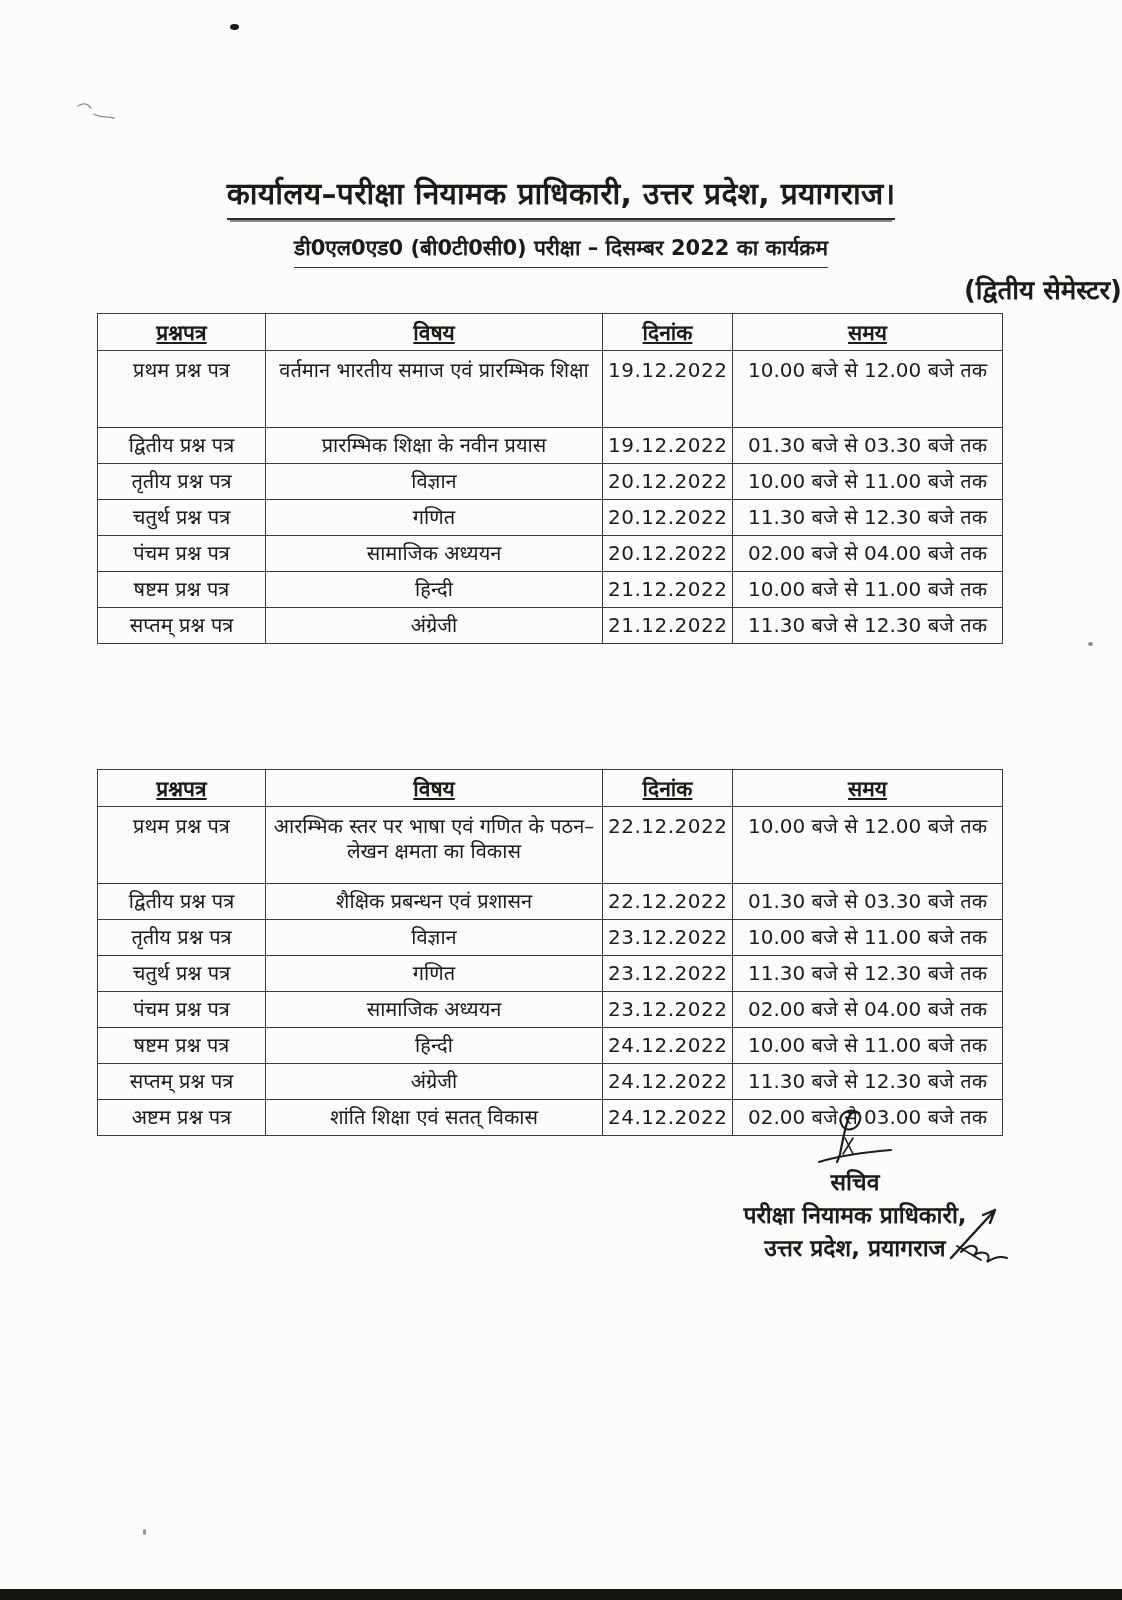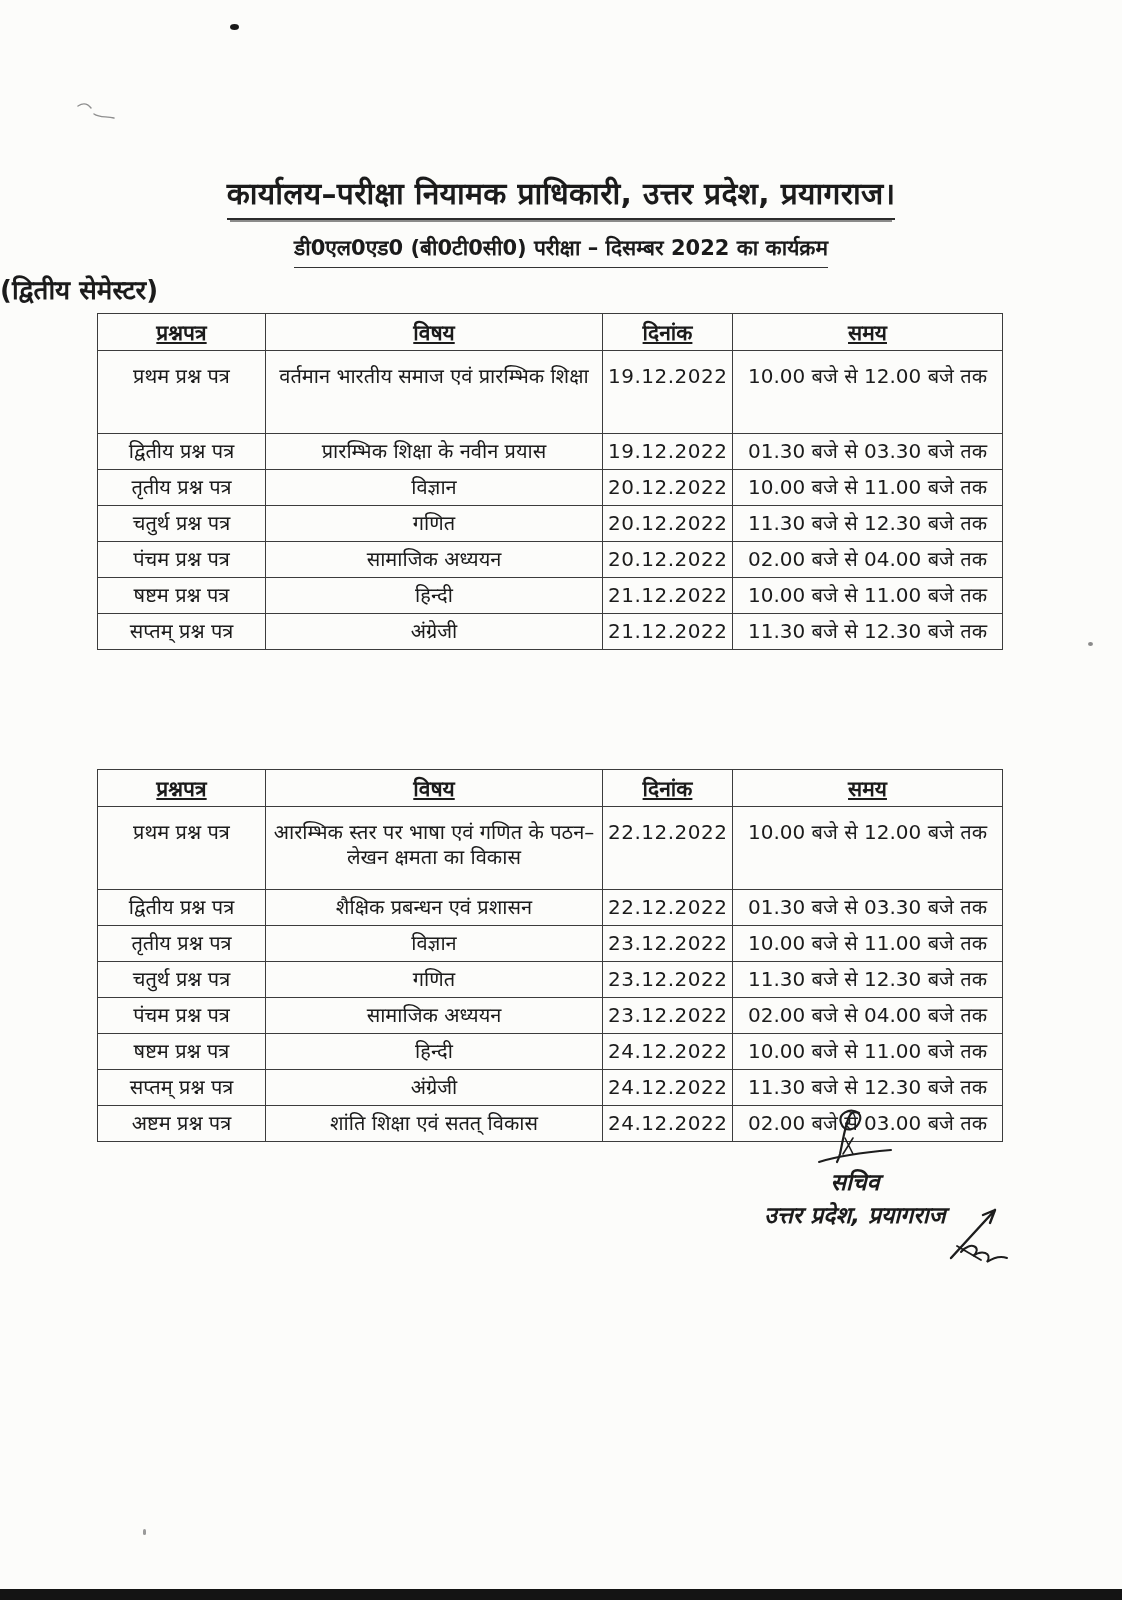--- a/index.html
+++ b/index.html
@@ -46,21 +46,21 @@
   .doc-subtitle .u {
     display: inline-block;
     padding-bottom: 6px;
     border-bottom: 1.8px solid #333;
   }
 
   .sem-heading {
     position: absolute;
     left: 0;
     right: 0;
-    text-align: left;
+    text-align: right;
     font-size: 26px;
     font-weight: 600;
   }
   #sem1-heading { top: 271px; }
   #sem2-heading { top: 722px; }
 
   
   table.sched {
     position: absolute;
     left: 97px;
@@ -86,21 +86,21 @@
     text-decoration: underline;
   }
   table.sched td {
     font-size: 20px;
     height: 29px;
     line-height: 1.25;
   }
   table.sched tr.tall td {
     height: 66px;
     vertical-align: top;
-    padding-top: 13px;
+    padding-top: 7px;
   }
   col.c-paper  { width: 168px; }
   col.c-subj   { width: 337px; }
   col.c-date   { width: 130px; }
   col.c-time   { width: 270px; }
   td.date-cell { letter-spacing: 0.5px; }
 
   
   .signature-block {
     position: absolute;
@@ -111,21 +111,20 @@
   }
   .signature-mark-wrap {
     height: 58px;
     position: relative;
   }
   .sig-line {
     font-size: 23px;
     font-weight: 700;
     line-height: 33px;
     white-space: nowrap;
-    font-style: italic;
   }
   .sig-scribble2 {
     position: absolute;
     left: 288px;
     top: 88px;
     pointer-events: none;
   }
 
   
   .speck { position: absolute; }
@@ -294,20 +293,21 @@
 
   <div class="signature-block">
     <div class="signature-mark-wrap">
       <svg width="96" height="58" viewBox="0 0 96 58">
         <path d="M52 5 C42 -1 31 6 34 15 C37 25 50 23 53 12 C55 4 46 1 42 9 C38 18 36 32 33 46 C32 50 31 52 30 54" stroke="#1d1d1d" stroke-width="2.2" fill="none" stroke-linecap="round"></path>
         <path d="M12 54 C34 47 60 44 84 42" stroke="#1d1d1d" stroke-width="2" fill="none" stroke-linecap="round"></path>
         <path d="M38 30 L46 46 M46 30 L36 46" stroke="#1d1d1d" stroke-width="1.6" fill="none" stroke-linecap="round"></path>
       </svg>
     </div>
     <div class="sig-line">सचिव</div>
+    <div class="sig-line">परीक्षा नियामक प्राधिकारी,</div>
     <div class="sig-line">उत्तर प्रदेश, प्रयागराज</div>
     <svg class="sig-scribble2" width="72" height="72" viewBox="0 0 72 72">
       <path d="M8 62 L52 14 M52 14 L40 19 M52 14 L47 27" stroke="#1d1d1d" stroke-width="2.4" fill="none" stroke-linecap="round"></path>
       <path d="M18 56 C28 44 40 52 30 60 C38 54 50 56 44 66 C50 62 58 60 64 62" stroke="#1d1d1d" stroke-width="2" fill="none" stroke-linecap="round"></path>
       <path d="M14 50 L38 64" stroke="#1d1d1d" stroke-width="1.8" fill="none" stroke-linecap="round"></path>
     </svg>
   </div>
 
   <div class="scan-edge"></div>
 

